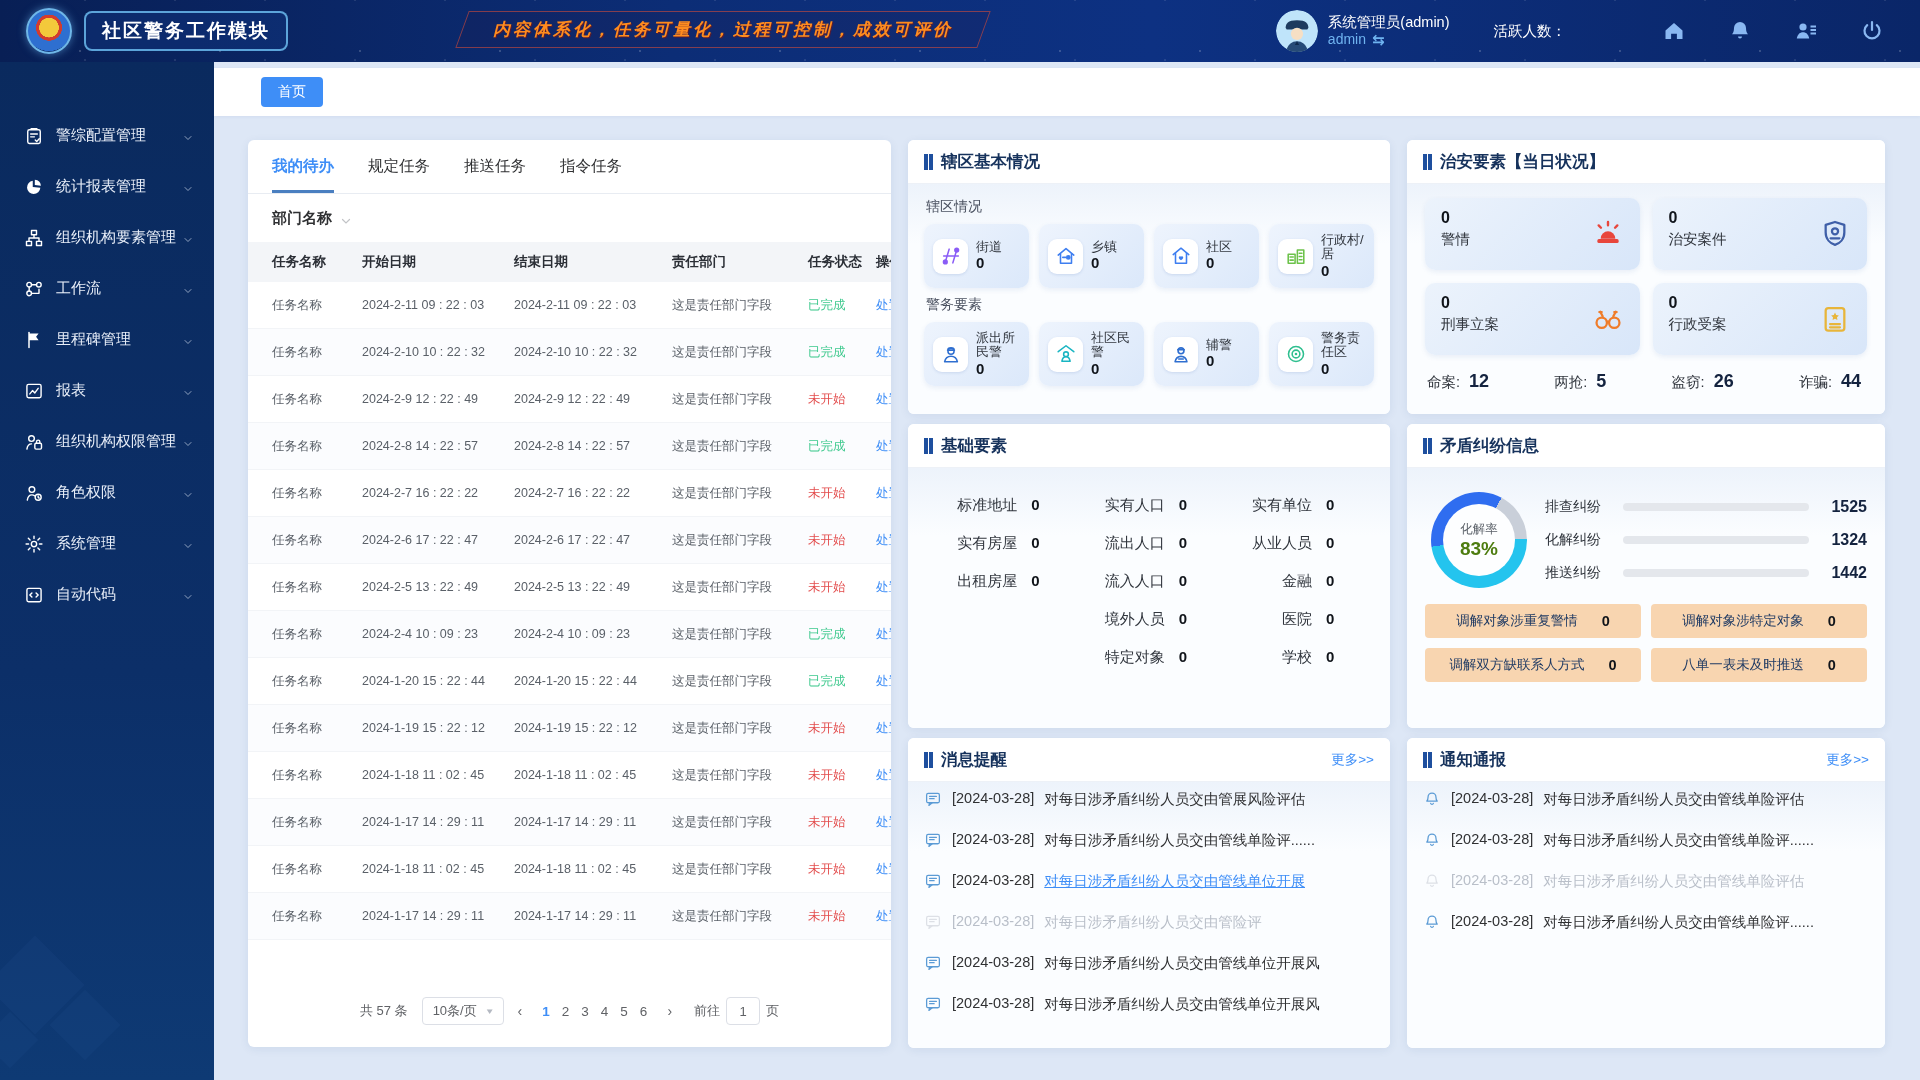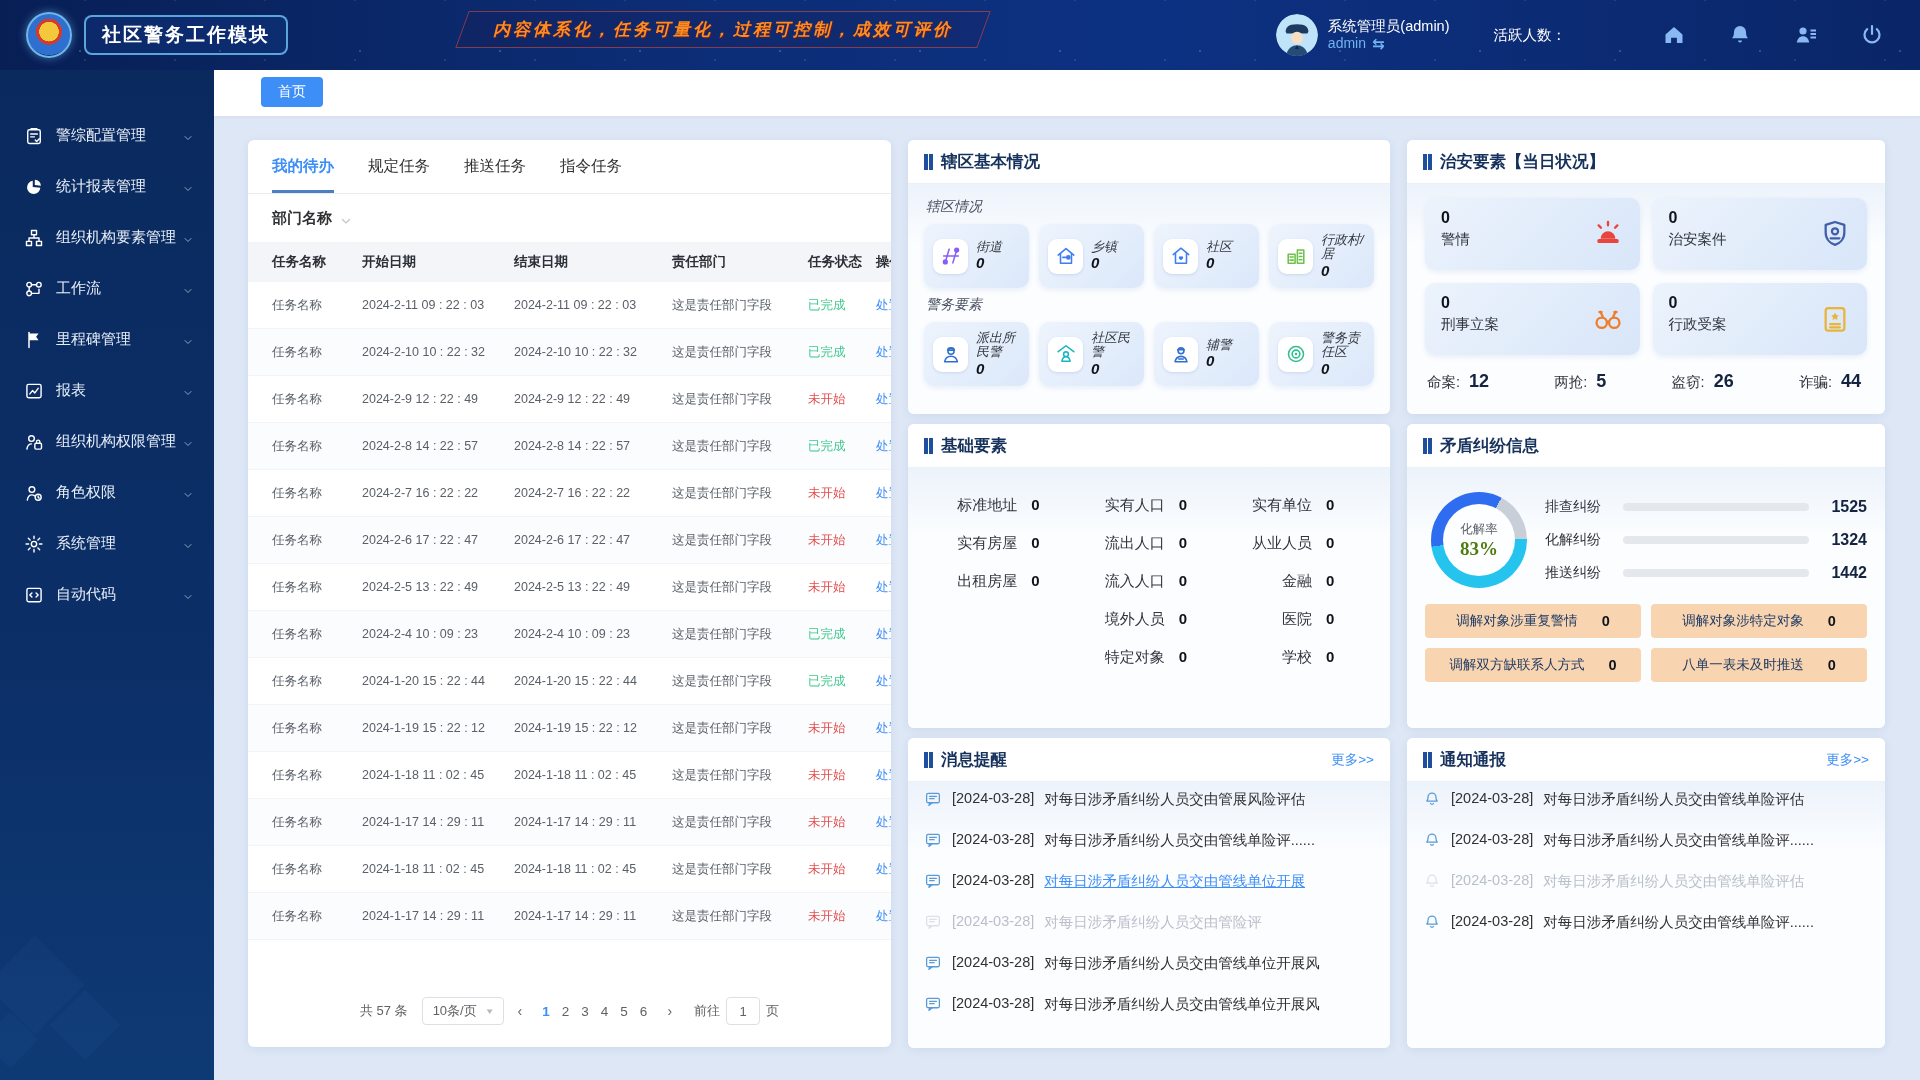--- a/index.html
+++ b/index.html
@@ -1,20 +1,20 @@
 <!DOCTYPE html>
 <html><head>
 <meta charset="utf-8">
 <style>
   * { margin:0; padding:0; box-sizing:border-box; }
   html,body { width:1920px; height:1080px; overflow:hidden;
     font-family:"Liberation Sans","DejaVu Sans",sans-serif; background:#dde7f6; }
 
   
-  .header { position:relative; height:70px; display:flex; align-items:center; padding:0 26px;
+  .header { position:relative; height:62px; display:flex; align-items:center; padding:0 26px;
     background:linear-gradient(90deg,#081f55 0%,#0c2d76 35%,#0d3182 60%,#0a2668 100%);
     background-image:
       radial-gradient(rgba(255,255,255,.18) 1px, transparent 1.4px),
       radial-gradient(rgba(255,255,255,.10) 1px, transparent 1.4px),
       linear-gradient(90deg,#081f55 0%,#0c2d76 35%,#0d3182 60%,#0a2668 100%);
     background-size:140px 90px, 90px 60px, 100% 100%;
     background-position:10px 6px, 40px 30px, 0 0; z-index:5; }
   .logo-circle { width:46px; height:46px; border-radius:50%; flex:0 0 auto;
     background:radial-gradient(circle at 50% 42%,#f3c93b 0 30%,#d23b2e 31% 40%,#2e6fd0 41% 72%,#123a7e 73%);
     border:2px solid #6fb7e8; box-shadow:0 0 8px rgba(120,200,255,.5); }
@@ -103,21 +103,21 @@
   .pg-input { width:34px; height:28px; border:1px solid #dcdfe6; border-radius:4px;
     text-align:center; font-size:13px; color:#606266; outline:none; }
 
   
   .col { display:flex; flex-direction:column; gap:10px; }
   .col-mid .card { width:482px; }
   .col-right .card { width:478px; }
   .card-h274 { height:274px; } .card-h304 { height:304px; } .card-h310 { height:310px; }
 
   
-  .district-body { padding:10px 16px 0;font-style:italic; }
+  .district-body { padding:10px 16px 0; }
   .group-label { font-size:14px; color:#4a5160; margin:4px 0 8px 2px; }
   .tile-grid { display:grid; grid-template-columns:repeat(4,1fr); gap:10px; margin-bottom:8px; }
   .tile { height:64px; border-radius:10px; display:flex; align-items:center; padding:8px 9px;
     background:linear-gradient(135deg,#eef4fd 0%,#dbe8fa 100%);
     box-shadow:0 2px 5px rgba(70,110,180,.10); cursor:pointer; }
   .tile-ico { width:35px; height:35px; background:#fff; border-radius:9px; flex:0 0 auto;
     display:flex; align-items:center; justify-content:center; box-shadow:0 1px 3px rgba(70,110,180,.18); }
   .tile-ico svg { width:22px; height:22px; }
   .tile-txt { margin-left:8px; line-height:1.12; }
   .tile-label { font-size:13px; color:#30353d; }
@@ -852,21 +852,21 @@
         </div>
       </div>
 
       <div class="card card-h304">
         <div class="panel-head">
           <span class="panel-marker"></span>
           <span class="panel-title">矛盾纠纷信息</span>
         </div>
         <div class="panel-body disp-body" style="height:260px;">
           <div class="disp-chart">
-            <div class="donut" id="donut" style="background: conic-gradient(from 28deg, rgb(201, 207, 217) 0deg, rgb(201, 207, 217) 17%, rgb(36, 196, 238) 17%, rgb(36, 196, 238) 65%, rgb(47, 109, 240) 65%, rgb(47, 109, 240) 100%); font-family: Liberation Serif, serif;">
+            <div class="donut" id="donut" style="background: conic-gradient(from 28deg, rgb(201, 207, 217) 0deg, rgb(201, 207, 217) 17%, rgb(36, 196, 238) 17%, rgb(36, 196, 238) 65%, rgb(47, 109, 240) 65%, rgb(47, 109, 240) 100%);">
               <div class="donut-hole">
                 <span class="donut-cap">化解率</span>
                 <span class="donut-val">83%</span>
               </div>
             </div>
             <div class="bars" id="disp-bars">
                 <div class="bar-row">
                   <span class="bar-label">排查纠纷</span>
                   <span class="bar-track"><span class="bar-fill" style="width: 66%; background: rgb(52, 184, 120);"></span></span>
                   <span class="bar-value">1525</span>

